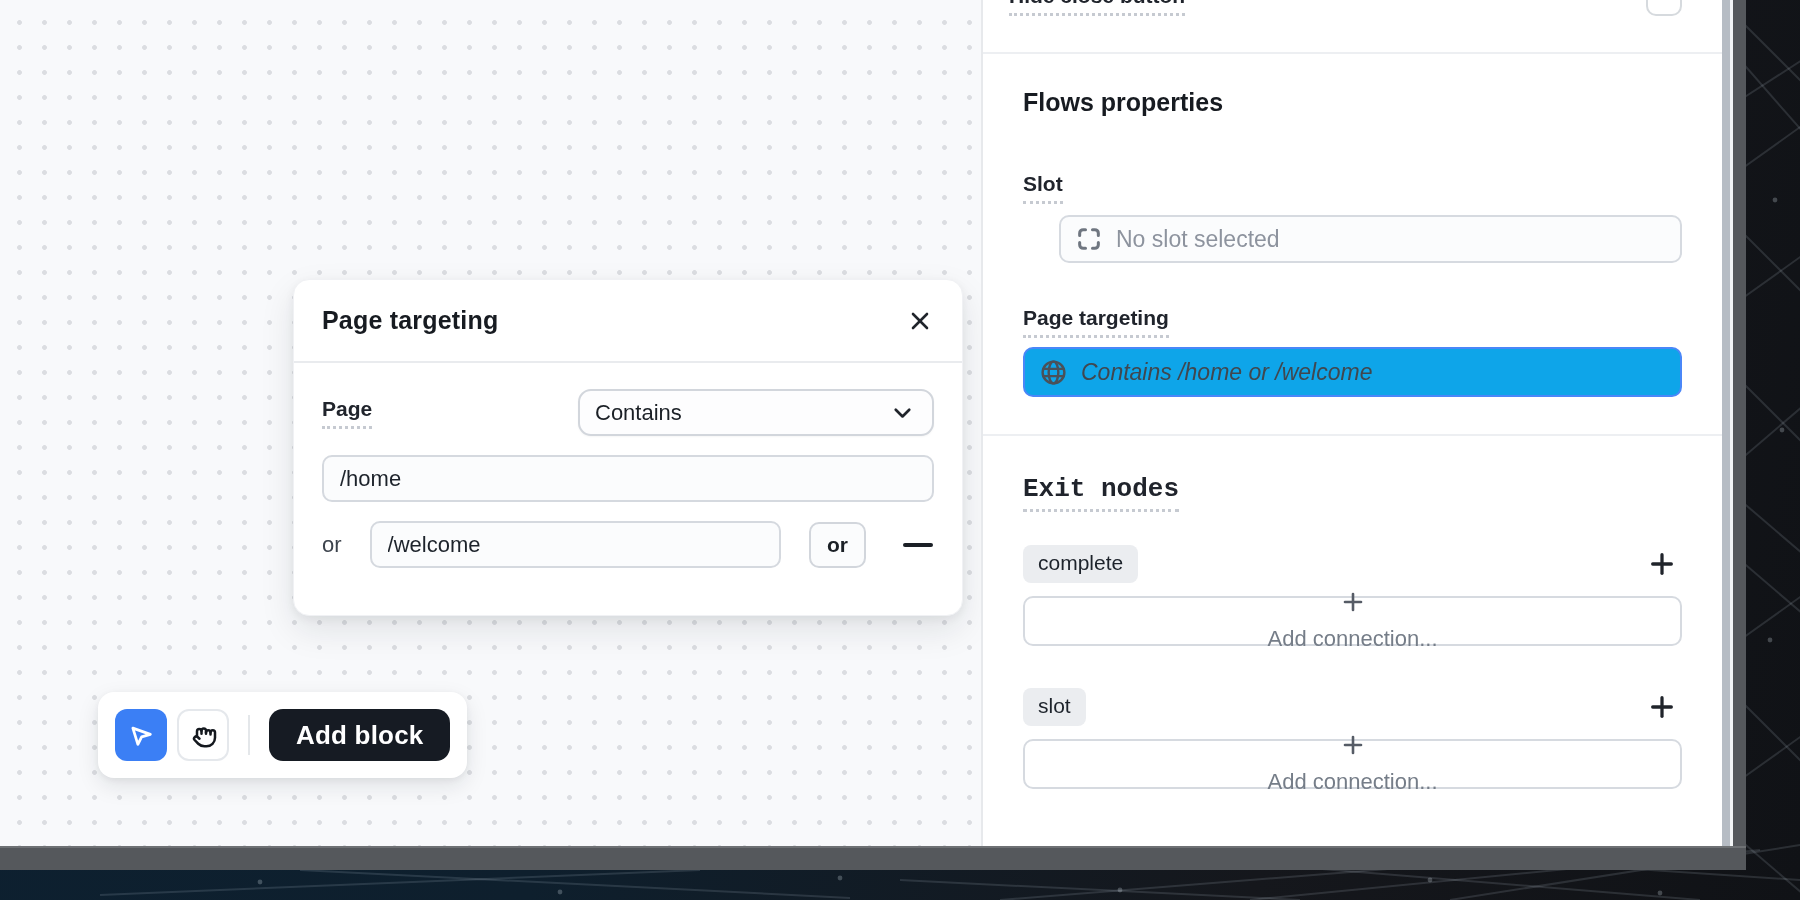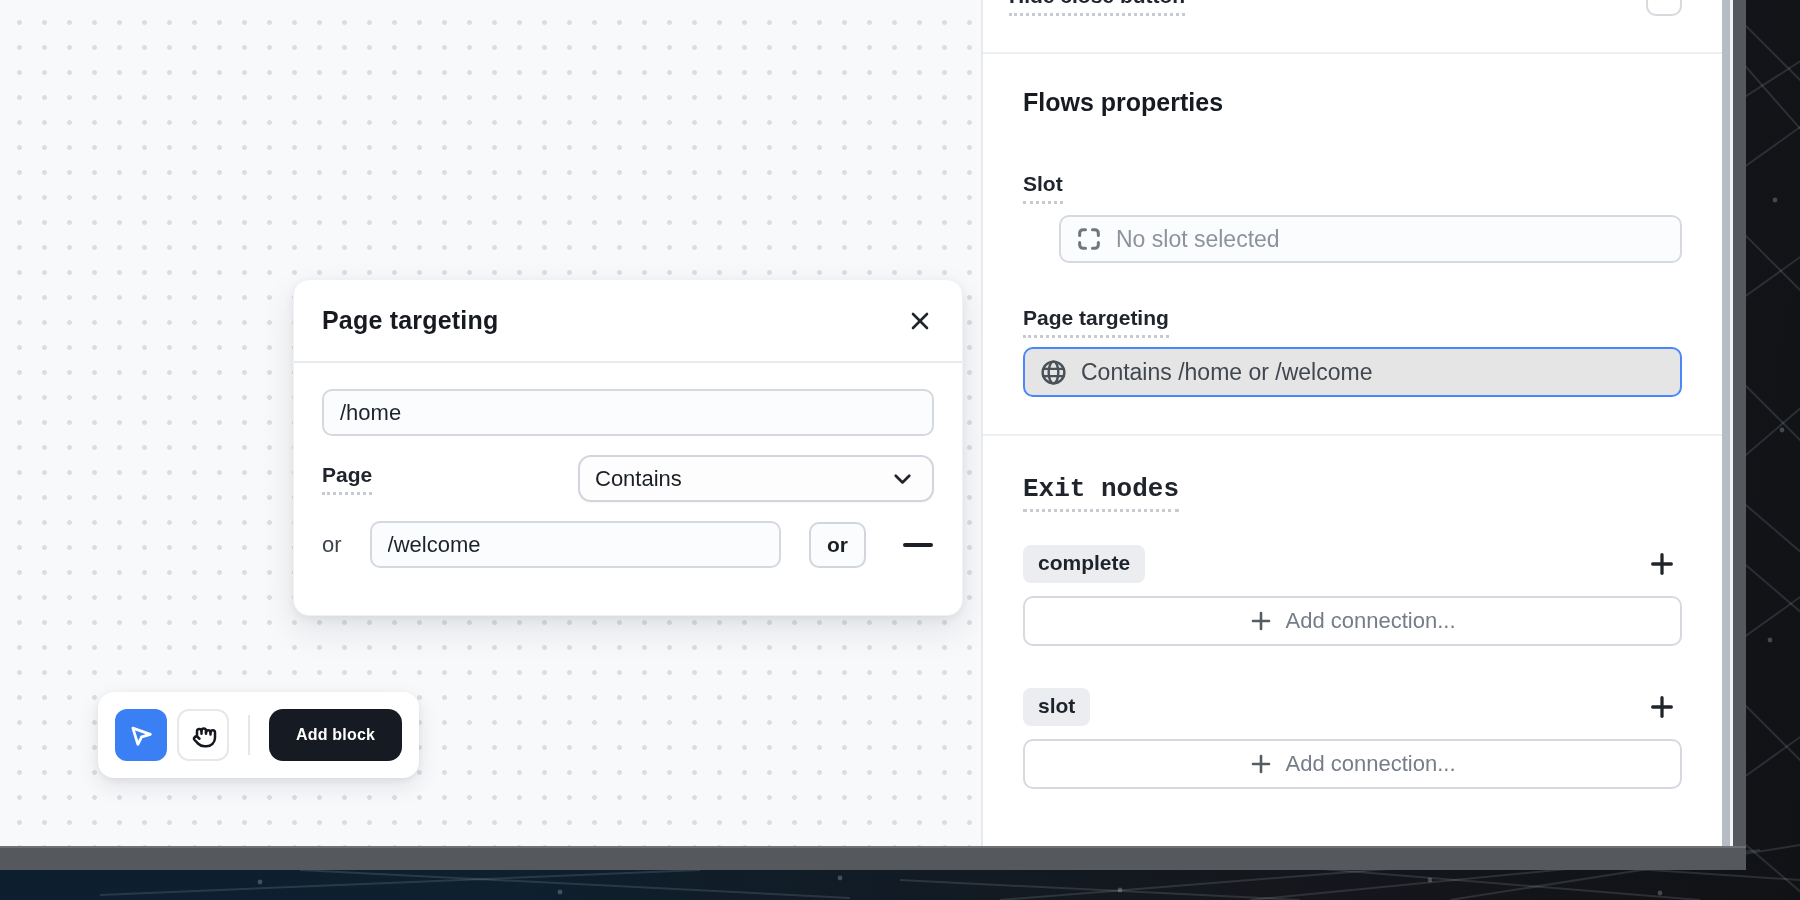--- a/index.html
+++ b/index.html
@@ -59,44 +59,44 @@
   
   .toolbar { position:absolute; left:98px; top:692px; height:86px; border-radius:16px;
     background:#ffffff; box-shadow:0 8px 22px rgba(22,27,35,.10), 0 2px 6px rgba(22,27,35,.06);
     display:flex; align-items:center; padding:0 17px; gap:10px; }
   .tool-btn { width:52px; height:52px; border-radius:12px; display:flex;
     align-items:center; justify-content:center; cursor:pointer; }
   .tool-btn.active { background:#3b7ff5; }
   .tool-btn.plain { background:#ffffff; border:2px solid #e5e8ec; }
   .tool-divider { width:2px; height:40px; background:#e4e7ea; margin:0 9px; }
   .add-block-btn { height:52px; padding:0 27px; border-radius:14px; background:#161b23;
-    color:#ffffff; font-size:16px; font-weight:bold; display:flex; align-items:center;
+    color:#ffffff; font-size:26px; font-weight:bold; display:flex; align-items:center;
     letter-spacing:.2px; cursor:pointer; }
 
   
   .inspector { position:relative; flex:1; background:#ffffff; border-left:2px solid #e7e9ec; }
   .insp-abs { position:absolute; left:40px; right:40px; }
   .panel-divider { position:absolute; left:0; right:0; height:2px; background:#edeff2; }
   .section-title { font-size:25px; font-weight:bold; color:#171b21; }
   .field-label { display:inline-block; font-size:21px; font-weight:bold; color:#20242c;
     border-bottom:3px dotted #c6cad1; padding-bottom:5px; }
   .ghost-input { height:48px; border:2px solid #d6dae0; border-radius:10px; background:#fbfcfd;
     display:flex; align-items:center; gap:13px; padding:0 14px; }
   .ghost-input .ph { font-size:23px; color:#8d939e; }
-  .focus-input { height:50px; border:2px solid #4a87f8; border-radius:10px; background:#e5e5e5;
-    display:flex; align-items:center; gap:13px; padding:0 14px; }
+  .focus-input { height:50px; border:2px solid #4a87f8; border-radius:10px; background:#0ea5e9;
+    display:flex; align-items:center; gap:13px; padding:0 14px;font-style:italic; }
   .focus-input .val { font-size:23px; color:#40474f; }
   .hidden-top-label { position:absolute; left:26px; top:-16px; }
   .hidden-top-checkbox { position:absolute; right:40px; top:-18px; width:36px; height:34px;
     border:2px solid #d6dade; border-radius:10px; background:#ffffff; }
-  .node-row { display:flex; align-items:center; justify-content:space-between;font-weight:bold; }
+  .node-row { display:flex; align-items:center; justify-content:space-between; }
   .badge { display:inline-block; background:#ebedf0; border-radius:8px; padding:6px 15px 8px 15px;
     font-size:21px; color:#1d232b; }
   .add-conn { height:50px; border:2px solid #d6dae0; border-radius:10px; background:#ffffff;
-    display:flex; align-items:center; justify-content:center; gap:12px; cursor:pointer; }
+    display:flex; align-items:center; justify-content:center; gap:12px; cursor:pointer;flex-direction:column; }
   .add-conn .lbl { font-size:22px; color:#757d88; }
 </style>
 </head>
 <body>
 
 <div class="screen">
 
   <div class="wallpaper">
     <svg width="1800" height="900" viewBox="0 0 1800 900">
       <g stroke="rgba(195,205,220,0.15)" stroke-width="2" fill="none">
@@ -150,33 +150,33 @@
         <div class="modal-header">
           <div class="modal-title">Page targeting</div>
           <div class="icon-btn">
             <svg width="24" height="24" viewBox="0 0 24 24" fill="none" stroke="#20242b" stroke-width="2.6" stroke-linecap="round">
               <line x1="5" y1="5" x2="19" y2="19"></line>
                 <line x1="19" y1="5" x2="5" y2="19"></line>
             </svg>
           </div>
         </div>
         <div class="modal-body">
-          <div class="mrow mrow2">
-            <input class="text-input" value="/home" style="">
-          </div>
           <div class="mrow mrow1">
             <span class="dotted-label">Page</span>
             <div class="select">
               <span class="select-value">Contains</span>
               <span class="icon-btn">
                 <svg width="27" height="27" viewBox="0 0 24 24" fill="none" stroke="#20242b" stroke-width="2.4" stroke-linecap="round" stroke-linejoin="round">
                   <polyline points="6,9.5 12,15.5 18,9.5"></polyline>
                 </svg>
               </span>
             </div>
+          </div>
+          <div class="mrow mrow2">
+            <input class="text-input" value="/home" style="">
           </div>
           <div class="mrow mrow3">
             <span class="or-text">or</span>
             <input class="text-input input-secondary" value="/welcome" style="">
             <div class="or-btn">
               <span>or</span>
             </div>
             <div class="icon-btn minus-btn">
               <svg width="32" height="12" viewBox="0 0 32 12" fill="none" stroke="#1b2026" stroke-width="4" stroke-linecap="round">
                 <line x1="3" y1="6" x2="29" y2="6"></line>

